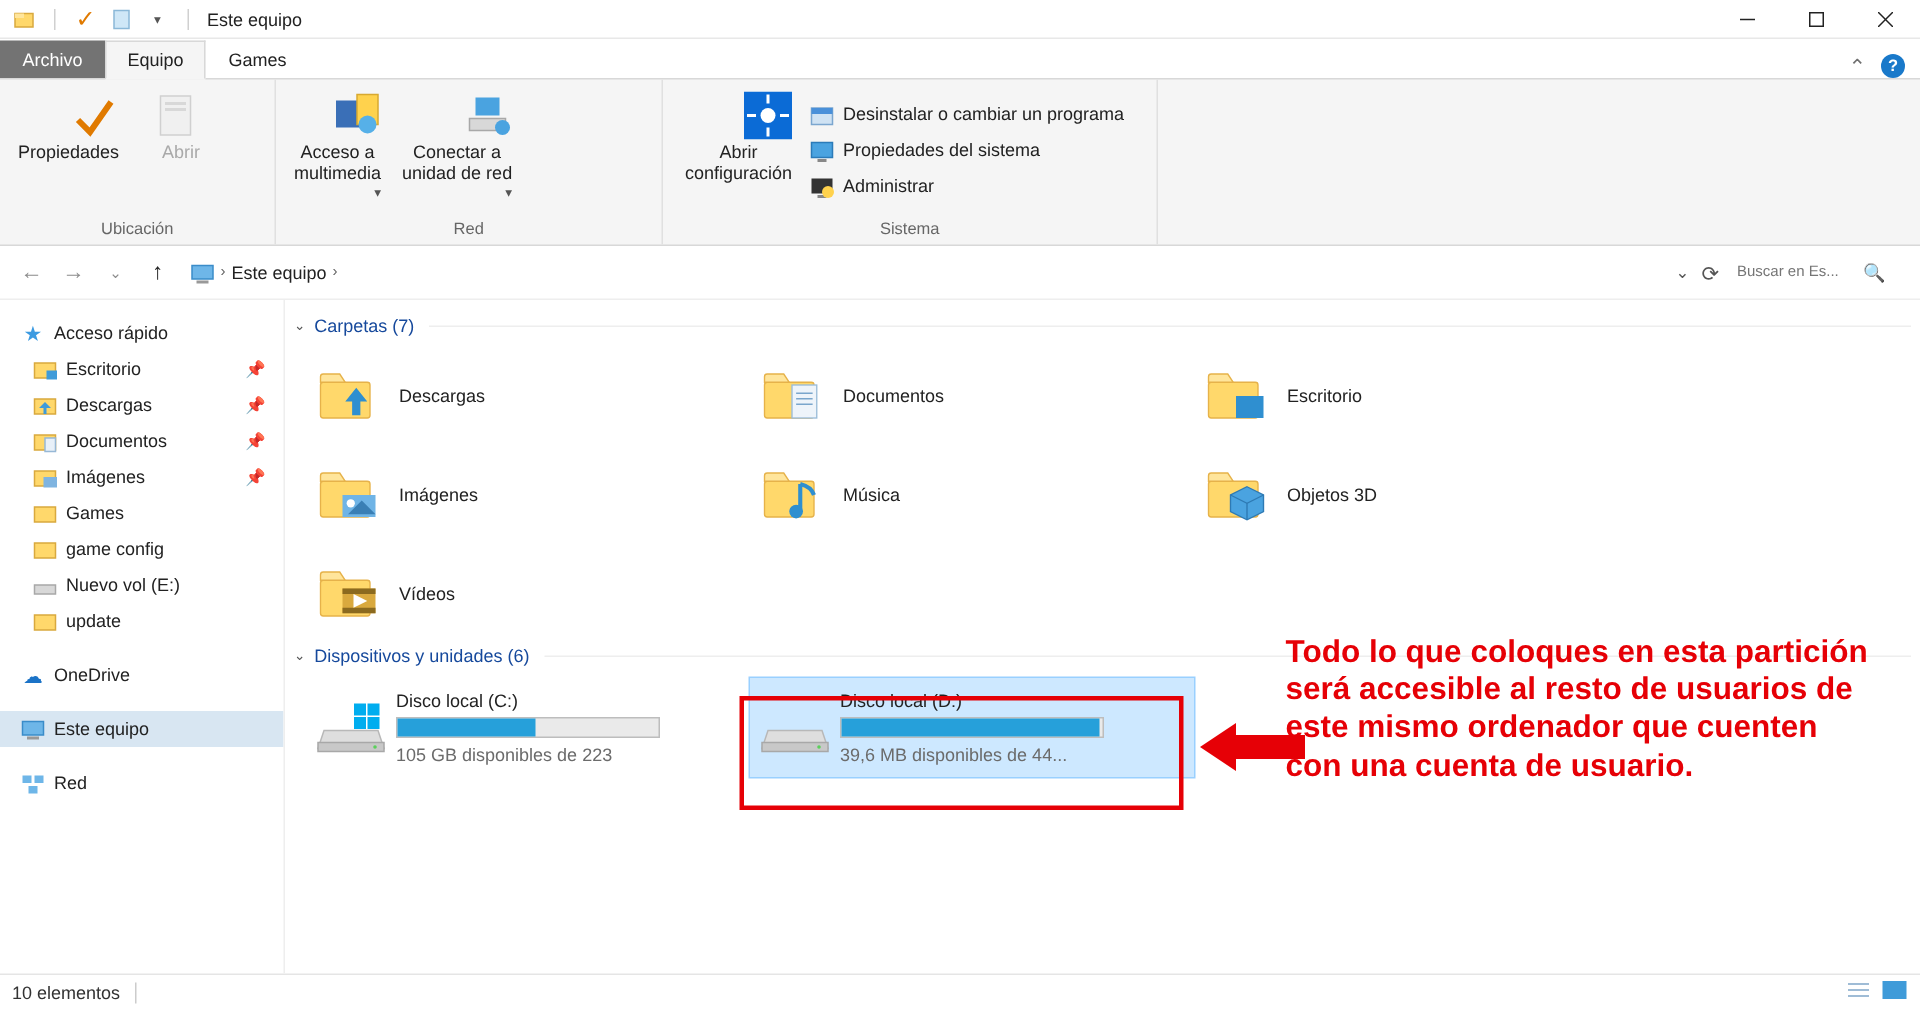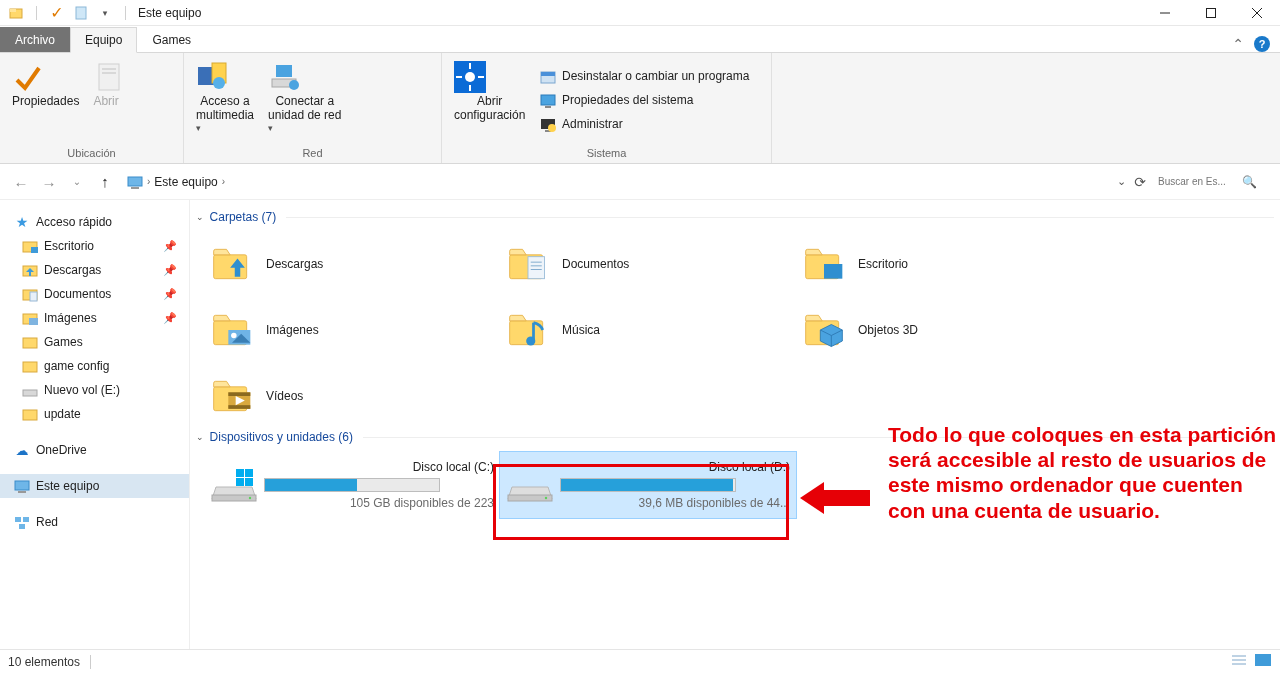--- a/index.html
+++ b/index.html
@@ -21,21 +21,21 @@
   .tabstrip .tab.inactive { background:#fff; }
   .tabstrip .right { margin-left:auto; display:flex; align-items:center; gap:10px; padding-right:10px; }
   .tabstrip .chev { color:#6f6f6f; font-size:14px; }
   .tabstrip .help { width:16px; height:16px; border-radius:50%; background:#1979ca; color:#fff; display:flex; align-items:center; justify-content:center; font-size:11px; font-weight:bold; }
 
   
   .ribbon { height:112px; background:#f5f5f5; border-top:1px solid #d8d8d8; border-bottom:1px solid #d8d8d8; display:flex; overflow:hidden; }
   .ribgroup { display:flex; flex-direction:column; border-right:1px solid #e0e0e0; height:100%; padding:4px 6px 0 6px; }
   .ribgroup .row { display:flex; gap:2px; flex:1; }
   .ribgroup .cap { text-align:center; color:#666; padding:3px 0 4px 0; font-size:11px; }
-  .ribbtn { display:flex; flex-direction:column; align-items:flex-start; justify-content:flex-start; padding:4px 6px; text-align:center; line-height:1.15; min-width:52px; }
+  .ribbtn { display:flex; flex-direction:column; align-items:flex-end; justify-content:flex-start; padding:4px 6px; text-align:center; line-height:1.15; min-width:52px; }
   .ribbtn .ico { width:32px; height:32px; display:flex; align-items:center; justify-content:center; margin-bottom:2px;}
   .ribbtn.large { min-width:66px; }
   .ribbtn.dim { color:#a9a9a9; }
   .ribbtn .arw { font-size:9px; color:#555; }
   .syslist { display:flex; flex-direction:column; justify-content:center; gap:8px; padding:6px 4px; }
   .sysitem { display:flex; gap:6px; }
 
   
   .navbar { height:36px; display:flex; align-items:center; padding:0 8px 0 10px; gap:6px; border-bottom:1px solid #eee; }
   .navbar .nbtn { width:22px; height:22px; display:flex; align-items:center; justify-content:center; color:#8c8c8c; font-size:15px;}
@@ -60,21 +60,21 @@
   .section-header { display:flex; align-items:center; gap:6px; color:#16499c; padding:4px 6px 4px 6px; }
   .section-header .tri { color:#555; font-size:9px; }
   .section-header .line { flex:1; height:0; border-top:1px solid #eee; margin-left:4px;}
 
   .folders { display:flex; flex-wrap:wrap; padding:6px 0 0 14px; column-gap:0; row-gap:6px;}
   .folderitem { width:296px; height:60px; display:flex; align-items:center; gap:10px; padding:4px; }
   .folderitem .ficon { width:48px; height:48px; display:flex; align-items:center; justify-content:center; }
   .folderitem .fname { }
 
   .drives { display:flex; flex-wrap:wrap; padding:4px 0 0 14px; gap:0; }
-  .driveitem { width:296px; height:66px; display:flex; align-items:center; gap:6px; padding:6px 6px; position:relative;text-align:right;}
+  .driveitem { width:296px; height:66px; display:flex; align-items:center; gap:6px; padding:6px 6px; position:relative;}
   .driveitem.selected { background:#cde8ff; outline:1px solid #99d0ff; }
   .driveitem .dicon { width:48px; height:48px; display:flex; align-items:center; justify-content:center; }
   .driveitem .dinfo { flex:1; display:flex; flex-direction:column; gap:4px; }
   .driveitem .dbar { width:176px; height:14px; border:1px solid #bdbdbd; background:#eaeaea; position:relative; }
   .driveitem .dfill { position:absolute; left:0; top:0; bottom:0; background:#26a0da; }
   .driveitem .dsub { color:#6b6b6b; }
 
   .statusbar { height:24px; border-top:1px solid #e5e5e5; display:flex; align-items:center; padding:0 8px; color:#333;}
   .statusbar .right { margin-left:auto; display:flex; gap:6px; align-items:center;}
 
@@ -519,21 +519,21 @@
               </div>
               <div class="dsub">39,6 MB disponibles de 44...</div>
             </div>
           </div>
         </div>
 
       <div class="annot-box" style="left:303px; top:264px; width:296px; height:76px;"></div>
       <svg class="annot" style="left:610px; top:278px;" width="70" height="40">
         <polygon points="0,20 24,4 24,12 70,12 70,28 24,28 24,36" fill="#e60006"></polygon>
       </svg>
-      <div class="annot-text" style="left:698px; top:222px; width:392px;">Todo lo que coloques en esta partición será accesible al resto de usuarios de este mismo ordenador que cuenten con una cuenta de usuario.</div>
+      <div class="annot-text" style="left:667px; top:222px; width:392px;">Todo lo que coloques en esta partición será accesible al resto de usuarios de este mismo ordenador que cuenten con una cuenta de usuario.</div>
     </div>
   </div>
 
   <div class="statusbar">
     <span>10 elementos</span>
     <div style="width:0;height:14px;border-left:1px solid #ccc;margin:0 10px;"></div>
     <div class="right">
       <span><svg width="18" height="14">
             <g stroke="#7fa6c9">
               <line x1="2" y1="3" x2="16" y2="3"></line>

